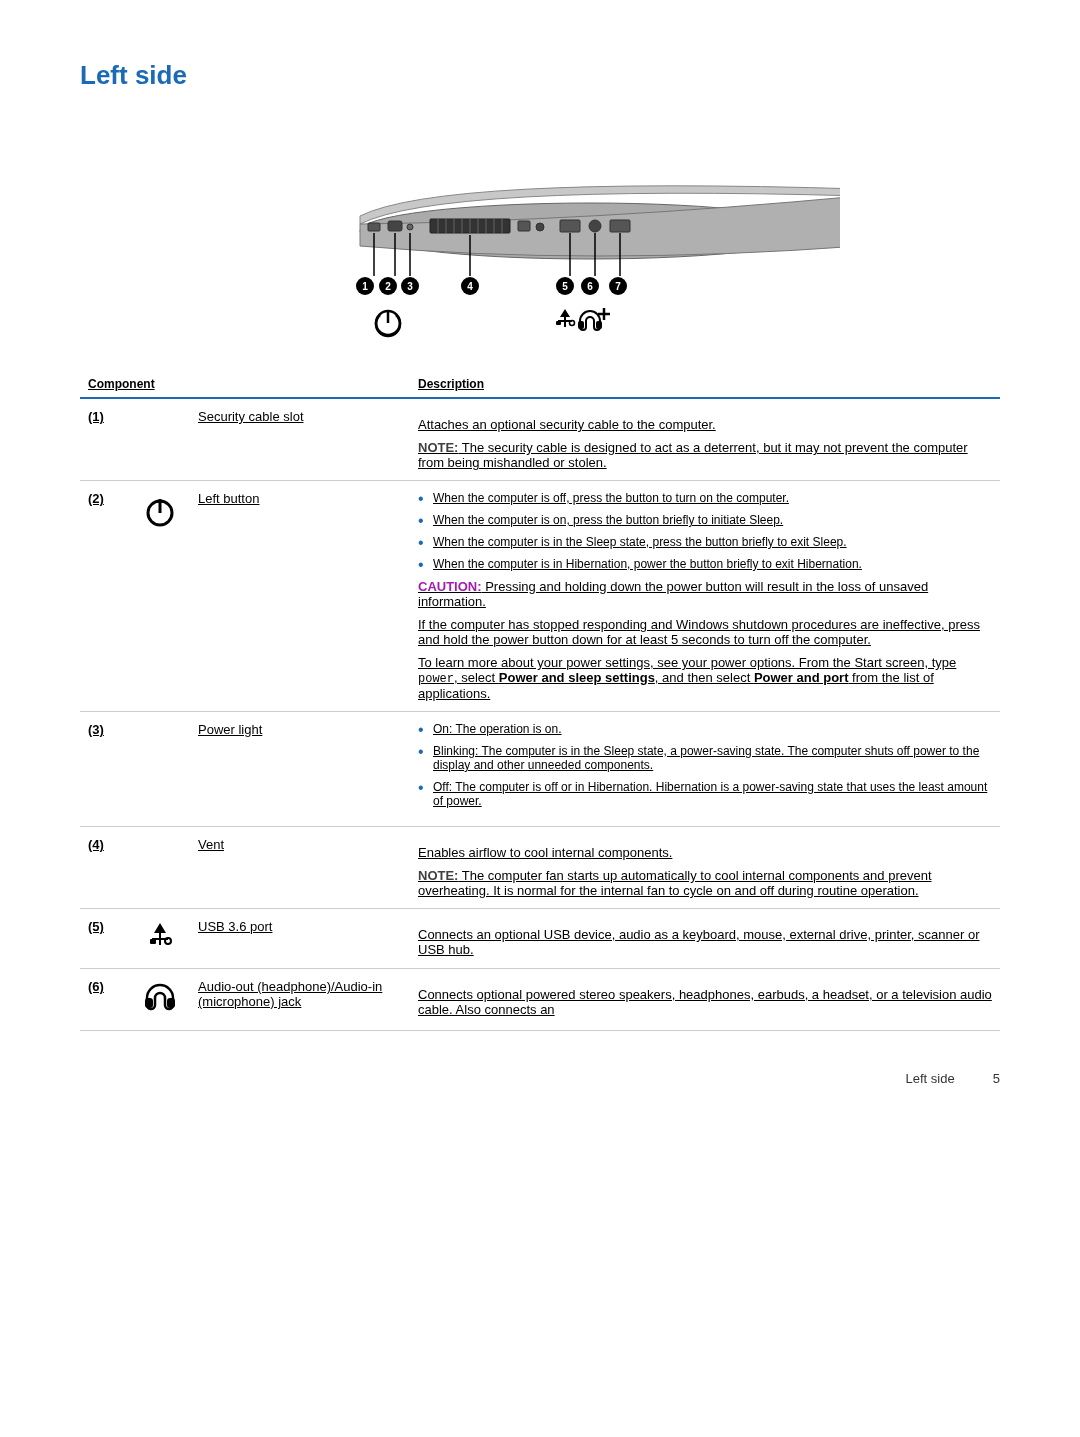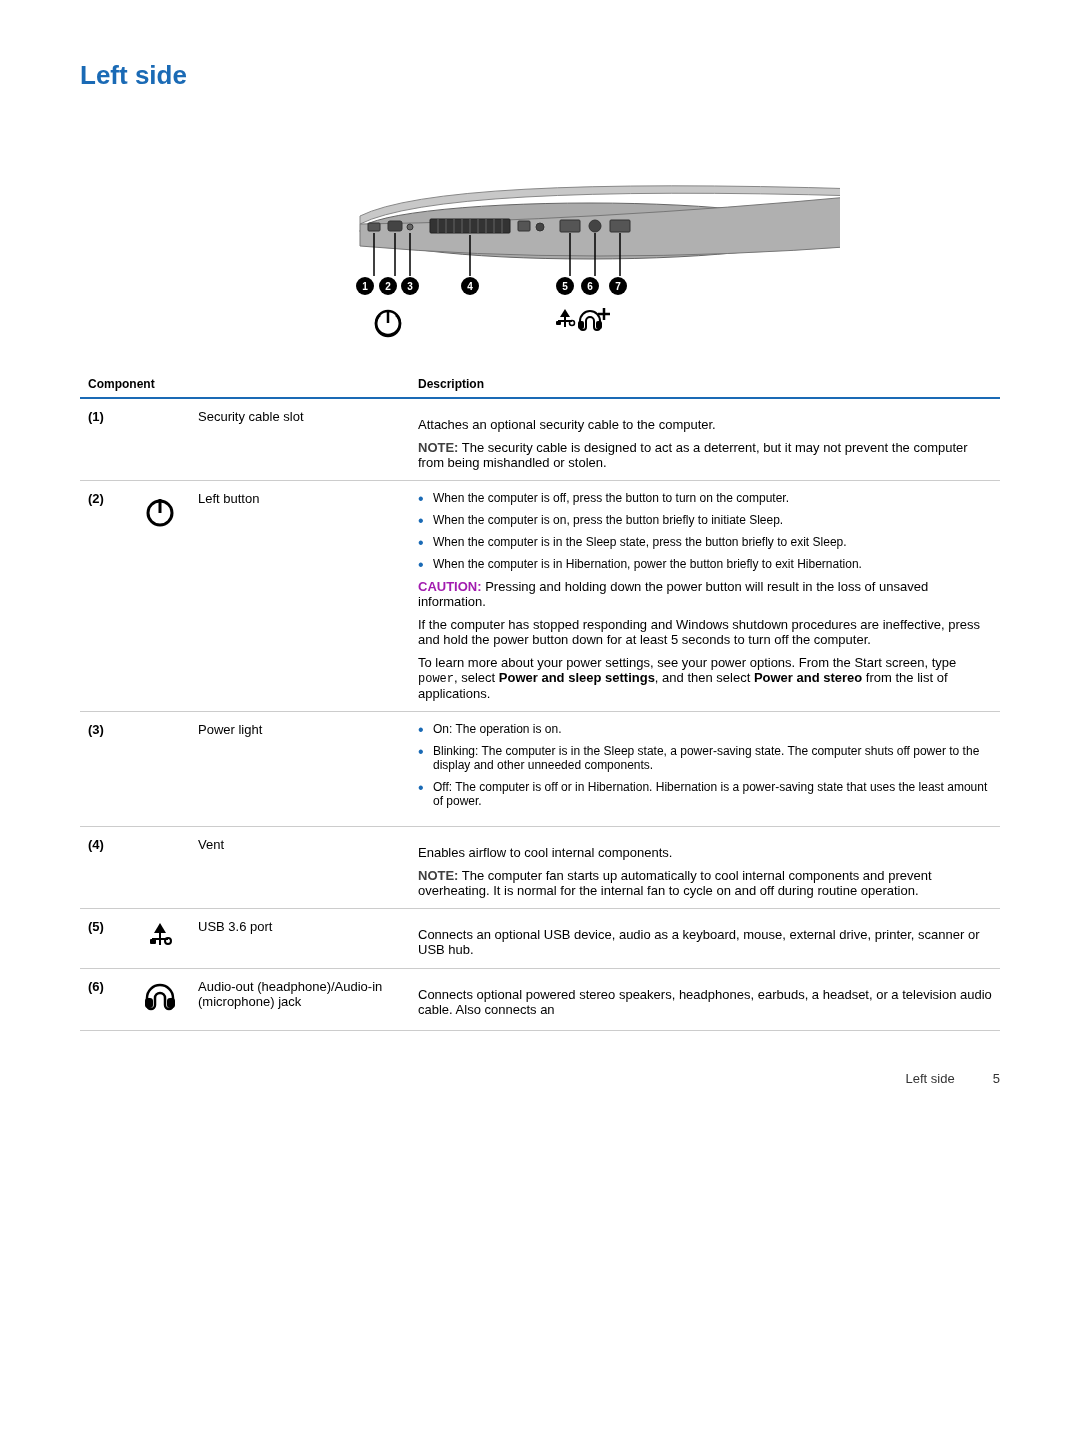--- a/index.html
+++ b/index.html
@@ -30,20 +30,21 @@
     
     .laptop-svg {
       width: 600px;
       height: 220px;
     }
 
     
     .components-table {
       width: 100%;
       border-collapse: collapse;
+      text-decoration: underline;
     }
 
     .components-table thead tr {
       border-bottom: 2px solid #1a6ab5;
     }
 
     .components-table thead th {
       font-weight: bold;
       font-size: 12px;
       padding: 6px 8px 6px 8px;
@@ -271,21 +272,21 @@
         <td class="col-name">Left button</td>
         <td class="col-desc">
           <ul class="bullet-list">
             <li>When the computer is off, press the button to turn on the computer.</li>
             <li>When the computer is on, press the button briefly to initiate Sleep.</li>
             <li>When the computer is in the Sleep state, press the button briefly to exit Sleep.</li>
             <li>When the computer is in Hibernation, power the button briefly to exit Hibernation.</li>
           </ul>
           <p class="caution-block para-block"><span class="caution-label">CAUTION:</span>  Pressing and holding down the power button will result in the loss of unsaved information.</p>
           <p class="para-block">If the computer has stopped responding and Windows shutdown procedures are ineffective, press and hold the power button down for at least 5 seconds to turn off the computer.</p>
-          <p class="para-block">To learn more about your power settings, see your power options. From the Start screen, type <span class="code-text">power</span>, select <strong>Power and sleep settings</strong>, and then select <strong>Power and stereo</strong> from the list of applications.</p>
+          <p class="para-block">To learn more about your power settings, see your power options. From the Start screen, type <span class="code-text">power</span>, select <strong>Power and sleep settings</strong>, and then select <strong>Power and port</strong> from the list of applications.</p>
         </td>
       </tr>
       <tr>
         <td class="col-num"><strong>(3)</strong></td>
         <td class="col-icon"></td>
         <td class="col-name">Power light</td>
         <td class="col-desc">
           <ul class="bullet-list">
             <li>On: The operation is on.</li>
             <li>Blinking: The computer is in the Sleep state, a power-saving state. The computer shuts off power to the display and other unneeded components.</li>

